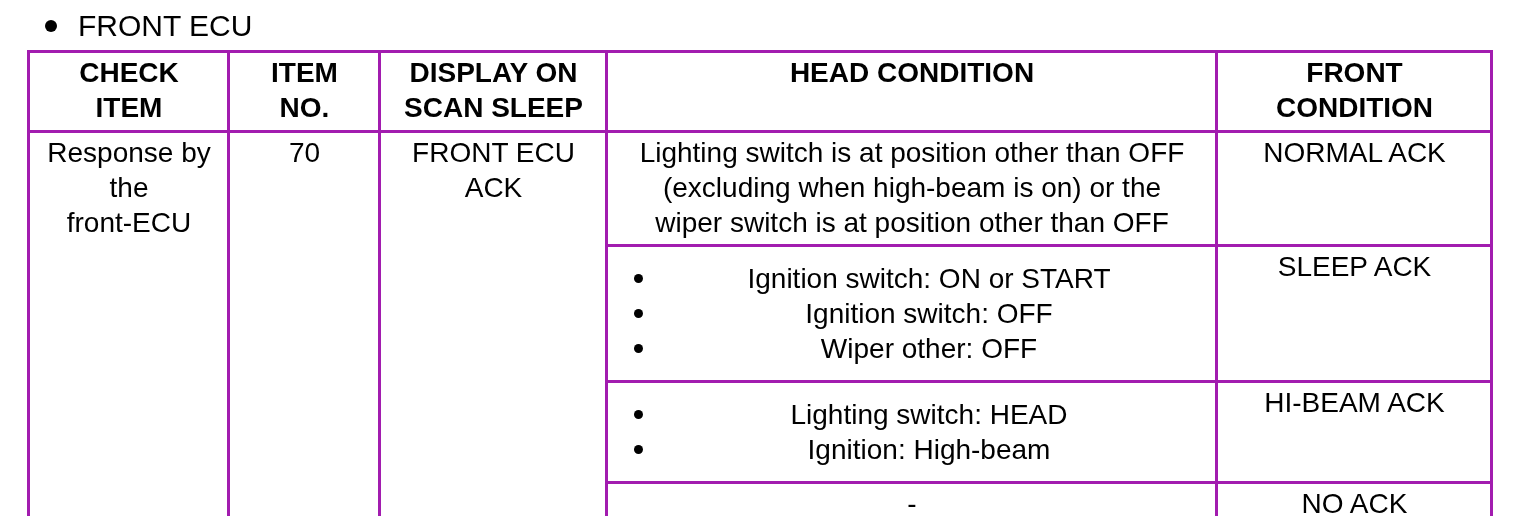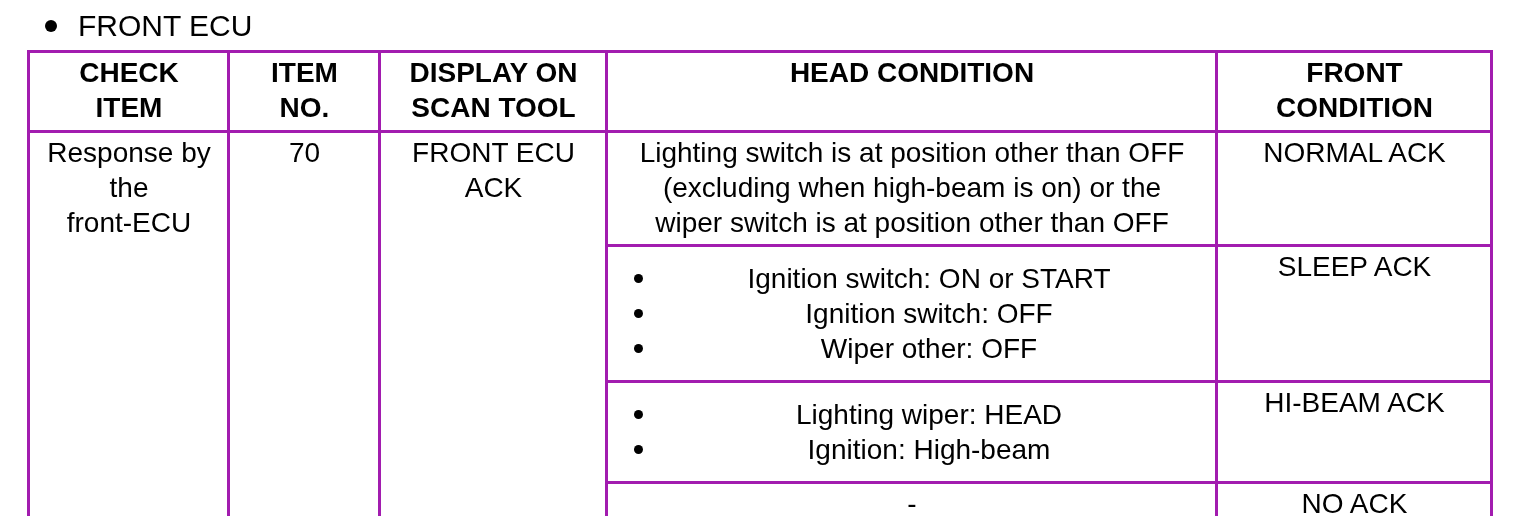--- a/index.html
+++ b/index.html
@@ -100,21 +100,21 @@
     <col style="width:610px">
     <col style="width:275px">
   </colgroup>
   <tbody>
     <tr style="height:80px">
       <th class="ml">CHECK
 ITEM</th>
       <th class="ml">ITEM
 NO.</th>
       <th class="ml">DISPLAY ON
-SCAN TOOL</th>
+SCAN SLEEP</th>
       <th class="ml">HEAD CONDITION</th>
       <th class="ml">FRONT
 CONDITION</th>
     </tr>
 
     <tr style="height:114px">
       <td class="ml" rowspan="4">Response by
 the
 front-ECU</td>
       <td class="ml" rowspan="4">70</td>
@@ -144,21 +144,21 @@
         </ul>
       </td>
       <td>SLEEP ACK</td>
     </tr>
 
     <tr style="height:81px">
       <td>
         <ul class="cell-list">
           <li>
             <span class="li-bullet"></span>
-            <span>Lighting wiper: HEAD</span>
+            <span>Lighting switch: HEAD</span>
           </li>
           <li>
             <span class="li-bullet"></span>
             <span>Ignition: High-beam</span>
           </li>
         </ul>
       </td>
       <td>HI-BEAM ACK</td>
     </tr>
 

